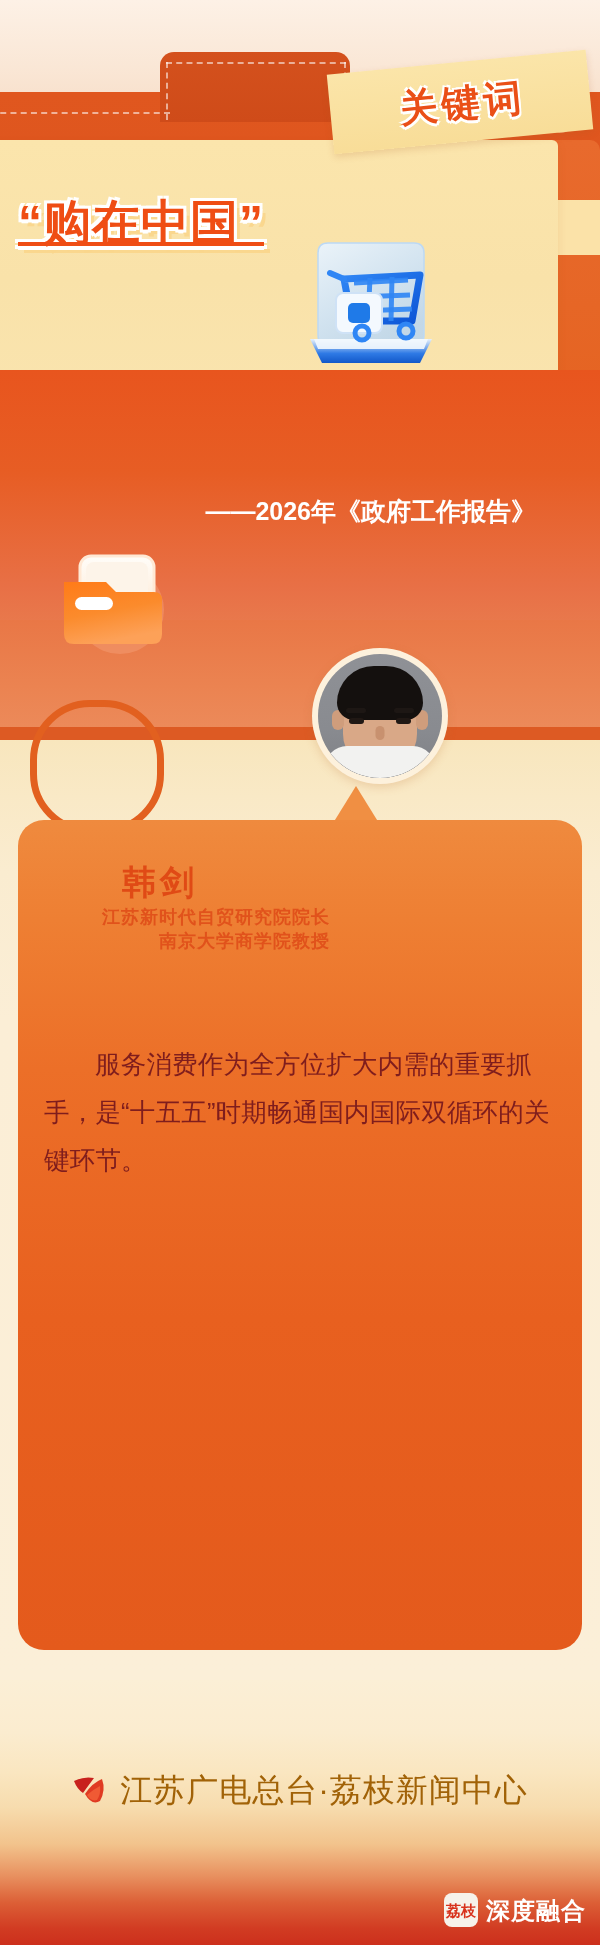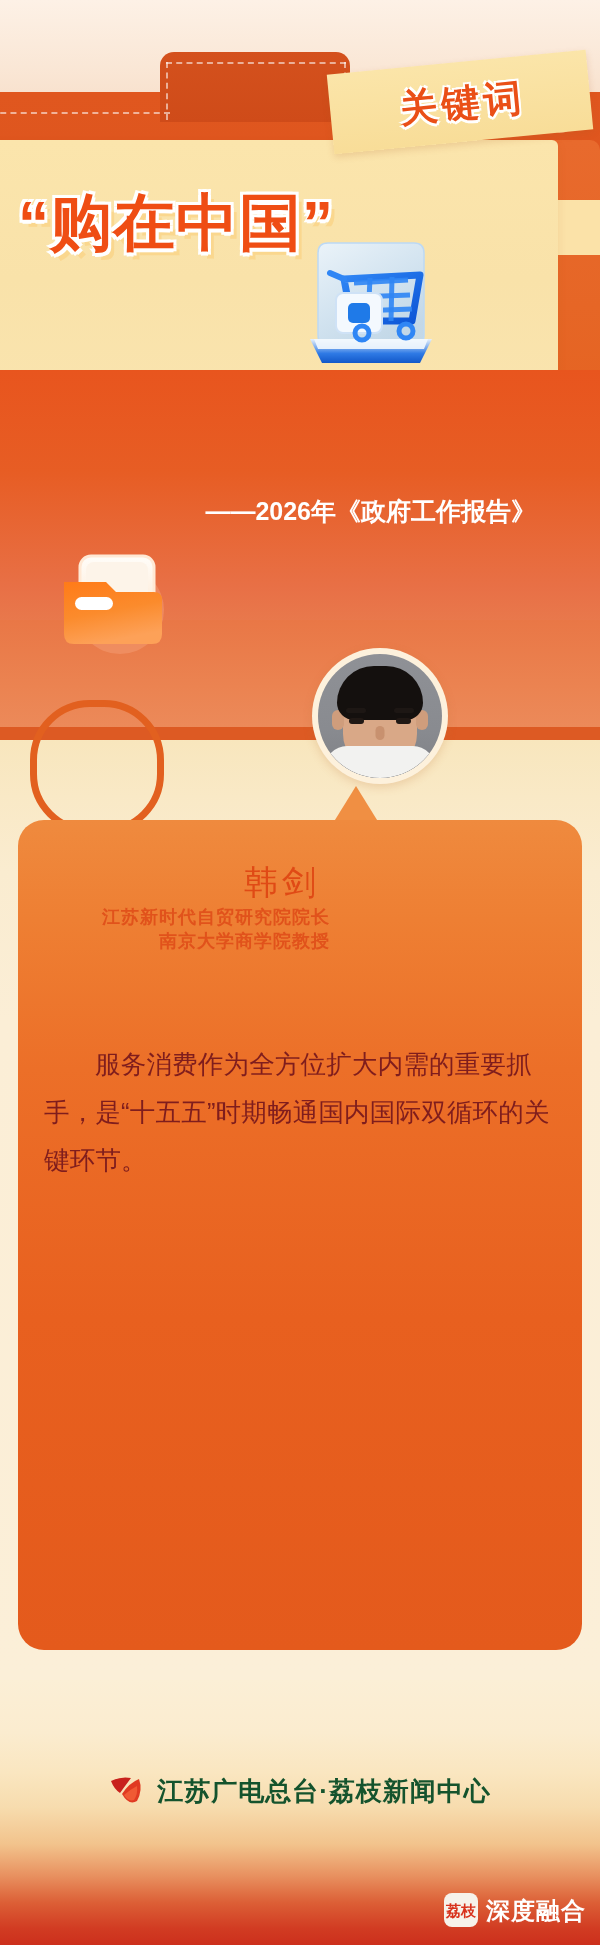--- a/index.html
+++ b/index.html
@@ -45,23 +45,23 @@
         transform:rotate(-5.5deg);box-shadow:0 3px 7px rgba(170,90,35,.18);}
   .kw-text{position:absolute;left:355px;top:72px;width:215px;height:62px;
         transform:rotate(-5.5deg);display:flex;align-items:center;justify-content:center;
         font-size:38px;font-weight:bold;letter-spacing:4px;color:#ea4f17;
         text-shadow:2px 2px 0 #fff,-2px 2px 0 #fff,2px -2px 0 #fff,-2px -2px 0 #fff,0 3px 0 #fff;}
   .clip{position:absolute;left:548px;top:58px;width:34px;height:78px;transform:rotate(10deg);}
 
   
   .headline{position:absolute;left:18px;top:168px;width:440px;height:110px;
         display:flex;align-items:center;
-        font-size:62px;font-weight:bold;letter-spacing:1px;color:#ef4d14;
+        font-size:48px;font-weight:bold;letter-spacing:1px;color:#ef4d14;
         text-shadow:3px 3px 0 #fff,-3px 3px 0 #fff,3px -3px 0 #fff,-3px -3px 0 #fff,
-                    0 4px 0 #fff,6px 7px 0 rgba(250,214,140,.95);}
+                    0 4px 0 #fff,6px 7px 0 rgba(250,214,140,.95);text-decoration:underline;}
 
   
   .cart-icon{position:absolute;left:296px;top:235px;width:150px;height:140px;}
 
   
   .quote-wrap{position:absolute;left:0;top:370px;width:600px;height:290px;
         background:linear-gradient(180deg,#e8551e 0%,#e75d24 35%,#e87046 75%,#e98253 100%);}
   .quote-dash{position:absolute;left:0;top:395px;width:600px;border-top:2px dashed rgba(255,255,255,.55);}
   .quote-body{position:absolute;left:66px;top:400px;width:470px;
         color:#fff;font-size:25px;font-weight:bold;line-height:50px;letter-spacing:.5px;}
@@ -112,22 +112,22 @@
   .nose{position:absolute;left:50%;top:72px;transform:translateX(-50%);width:9px;height:14px;
         border-radius:5px;background:#c8916f;}
   .mouth{position:absolute;left:50%;top:92px;transform:translateX(-50%);width:24px;height:7px;
         border-radius:0 0 12px 12px;background:#8d4a3c;}
   .collar{position:absolute;left:50%;bottom:-2px;transform:translateX(-50%);width:110px;height:34px;
         border-radius:22px 22px 0 0;background:#f2f2f0;}
   .suit{position:absolute;left:50%;bottom:-2px;transform:translateX(-50%);width:130px;height:26px;
         border-radius:20px 20px 0 0;background:#3b3f46;}
 
   
-  .name{position:absolute;left:0;top:860px;width:320px;text-align:right;
-        font-size:34px;font-weight:normal;color:#e04a15;letter-spacing:4px;}
+  .name{position:absolute;left:0;top:860px;width:320px;text-align:center;
+        font-size:34px;font-weight:bold;color:#e04a15;letter-spacing:4px;}
   .cred{position:absolute;left:0;top:905px;width:330px;text-align:right;
         font-family:"Liberation Serif","DejaVu Serif",serif;
         font-size:18px;font-weight:bold;color:#e1521b;line-height:24px;letter-spacing:1px;}
 
   
   .body-text{position:absolute;left:44px;top:1040px;width:516px;
         color:#7f1d1d;font-size:25.5px;line-height:48px;letter-spacing:.2px;}
   .body-text p{margin:0 0 14px 0;text-indent:2em;}
 
   
@@ -138,21 +138,21 @@
         background:radial-gradient(ellipse at 50% 0%,rgba(255,255,255,0) 58%,rgba(255,255,255,.55) 62%,rgba(255,255,255,0) 70%);}
   .sw2{left:-300px;top:1760px;width:1200px;height:560px;
         background:linear-gradient(180deg,rgba(255,255,255,0) 40%,rgba(255,236,205,.85) 48%,rgba(255,255,255,0) 62%);
         border-radius:50%;}
   .sw3{left:-180px;top:1830px;width:1000px;height:420px;
         background:linear-gradient(180deg,rgba(255,255,255,0) 30%,rgba(255,255,255,.45) 40%,rgba(255,255,255,0) 55%);
         border-radius:50%;}
   .footer-logo{position:absolute;left:0;top:1768px;width:600px;height:46px;
         display:flex;align-items:center;justify-content:center;gap:12px;}
   .logo-mark{width:36px;height:34px;flex:0 0 auto;}
-  .logo-text{font-size:26px;font-weight:bold;color:#14532d;letter-spacing:1px;}
+  .logo-text{font-size:32px;font-weight:normal;color:#a16207;letter-spacing:1px;}
   .watermark{position:absolute;right:14px;bottom:18px;display:flex;align-items:flex-end;gap:8px;}
   .wm-badge{width:34px;height:34px;border-radius:8px;background:#f6f2ea;
         display:flex;align-items:center;justify-content:center;}
   .wm-badge span{font-size:15px;font-weight:bold;color:#d8321c;line-height:1;}
   .wm-text{font-size:24px;font-weight:bold;color:#ffffff;letter-spacing:1px;}
 </style>
 </head>
 <body>
 
 <div class="poster">

